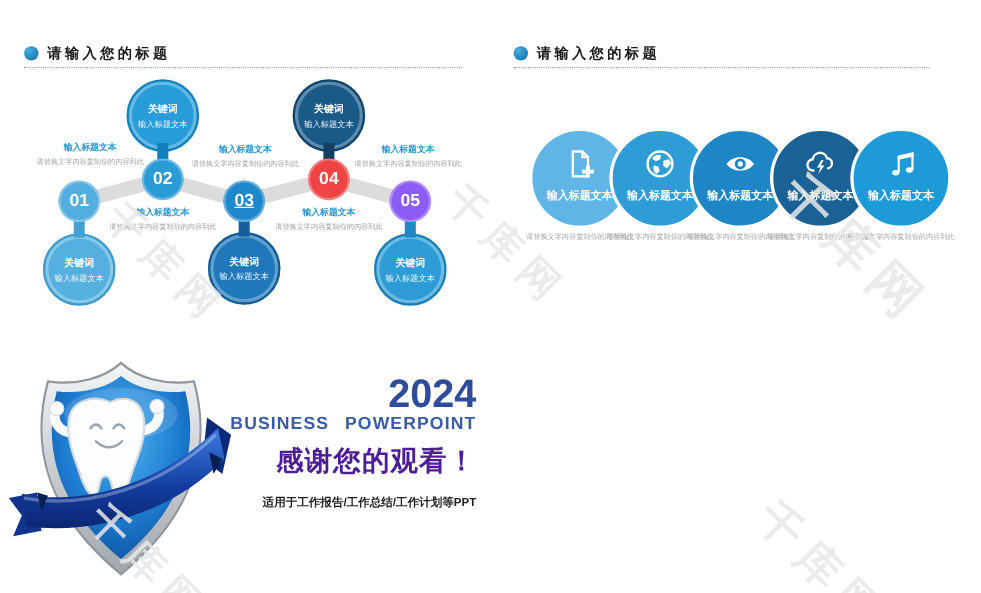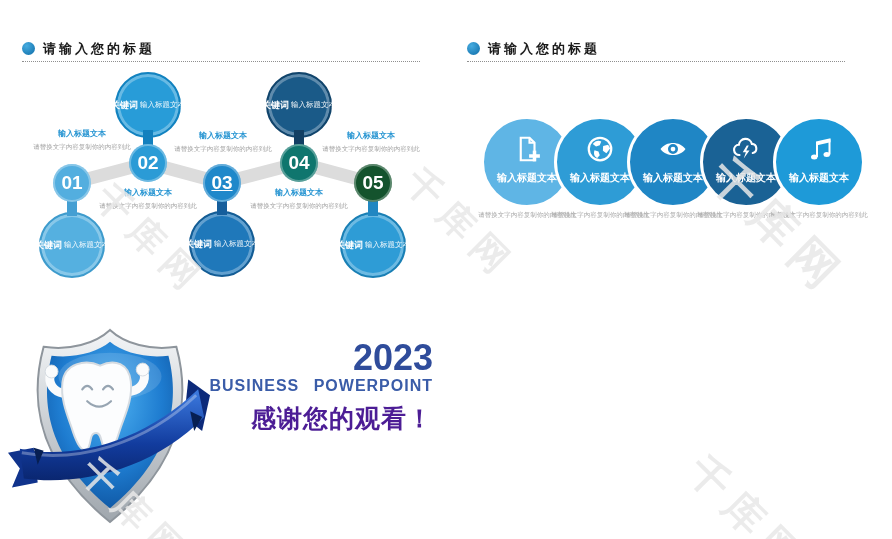--- a/index.html
+++ b/index.html
@@ -40,31 +40,31 @@
   .slide-head h2{
     margin:0;font-family:"Liberation Serif","DejaVu Serif",serif;
     font-size:13px;font-weight:bold;letter-spacing:3px;color:#1b1b1b;
   }
 
   
   .zigzag{position:absolute;left:0;top:0;}
   .num{
     position:absolute;width:38px;height:38px;border-radius:50%;
     display:flex;align-items:center;justify-content:center;
-    color:#fff;font-weight:bold;font-size:19px;
+    color:#fff;font-weight:bold;font-size:16px;
     box-shadow:inset 0 0 0 2px rgba(255,255,255,0.3);
     text-align:center;
   }
   .num1{left:53px;top:164px;} .num2{left:129px;top:144px;}
   .num3{left:203px;top:164px;text-decoration:underline;} .num4{left:280px;top:144px;}
   .num5{left:354px;top:164px;}
   .big{
     position:absolute;width:62px;height:62px;border-radius:50%;
     border:2px solid transparent;box-sizing:content-box;
-    display:flex;flex-direction:row;align-items:center;justify-content:center;gap:2px;
+    display:flex;flex-direction:column;align-items:center;justify-content:center;gap:2px;
     box-shadow:inset 0 0 0 3px rgba(255,255,255,0.3);
   }
   .big .kw{font-size:9px;font-weight:bold;color:#fff;white-space:nowrap;}
   .big .kws{font-size:7.5px;color:rgba(255,255,255,0.92);white-space:nowrap;}
   .big1{left:39px;top:212px;} .big2{left:115px;top:72px;}
   .big3{left:189px;top:211px;} .big4{left:266px;top:72px;}
   .big5{left:340px;top:212px;}
   .stem{position:absolute;width:10px;height:16px;}
   .stem1{left:67px;top:200px;} .stem2{left:143px;top:130px;}
   .stem3{left:217px;top:199px;} .stem4{left:294px;top:130px;}
@@ -143,22 +143,22 @@
 
   <div class="stem stem1" style="background: rgb(68, 159, 211);"></div>
   <div class="stem stem2" style="background: rgb(19, 128, 190);"></div>
   <div class="stem stem3" style="background: rgb(21, 94, 156);"></div>
   <div class="stem stem4" style="background: rgb(18, 63, 99);"></div>
   <div class="stem stem5" style="background: rgb(33, 135, 194);"></div>
 
   <div class="num num1" style="background: rgb(83, 174, 223);">01</div>
   <div class="num num2" style="background: rgb(43, 155, 214);">02</div>
   <div class="num num3" style="background: rgb(31, 136, 202);">03</div>
-  <div class="num num4" style="background: #0f766e;">04</div>
-  <div class="num num5" style="background: #14532d;">05</div>
+  <div class="num num4" style="background: #ef4444;">04</div>
+  <div class="num num5" style="background: #8b5cf6;">05</div>
 
   <div class="tblock t1">
     <div class="tb-label">输入标题文本</div>
     <div class="tb-body">请替换文字内容复制你的内容到此</div>
   </div>
   <div class="tblock t4">
     <div class="tb-label">输入标题文本</div>
     <div class="tb-body">请替换文字内容复制你的内容到此</div>
   </div>
   <div class="tblock t2">
@@ -269,17 +269,18 @@
       <path d="M2 132 L28 127 L32 162 L6 167 L14 148 Z" fill="#10338C"></path>
       <path d="M184 58 L206 74 L198 110 L180 96 Z" fill="#0C2A7A"></path>
       <path d="M14 128 C 70 140, 140 120, 194 68 L 200 96 C 150 148, 76 166, 18 158 Z" fill="url(#ribbonG)"></path>
       <path d="M16 132 C 72 142, 140 124, 192 74" stroke="rgba(255,255,255,0.3)" stroke-width="3" fill="none"></path>
       <path d="M28 127 L32 144 L38 130 Z" fill="#071F52"></path>
       <path d="M186 90 L198 96 L190 110 Z" fill="#071F52"></path>
     </g>
   </svg>
 
   <div class="closing">
-    <div class="year">2023</div>
+    <div class="year">2024</div>
     <div class="subtitle">BUSINESS POWERPOINT</div>
     <div class="headline">感谢您的观看！</div>
+    <div class="usage">适用于工作报告/工作总结/工作计划等PPT</div>
   </div>
 </section>
 
 </body></html>

